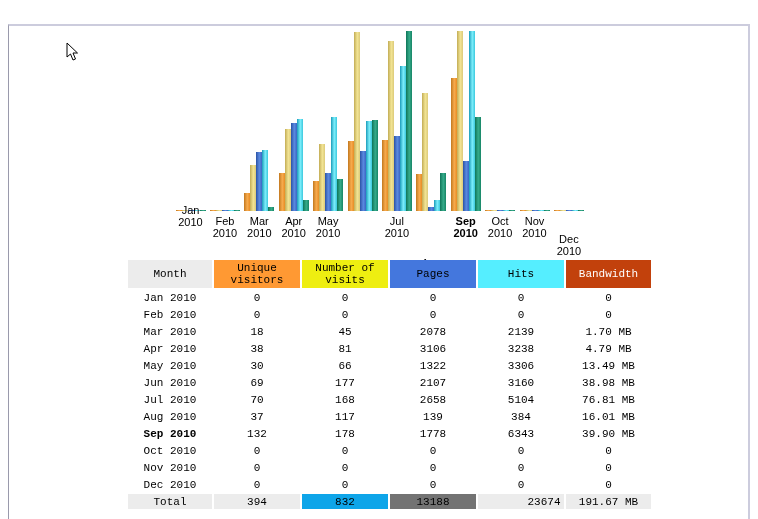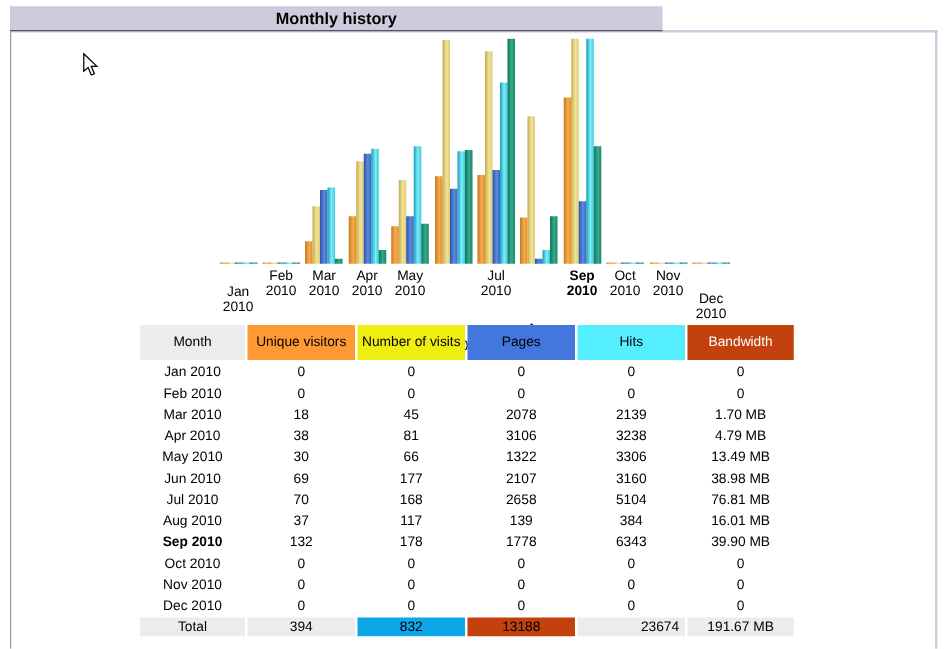--- a/index.html
+++ b/index.html
@@ -23,58 +23,55 @@
     z-index:1;
   }
   #chart{position:absolute;left:0;top:0;width:758px;height:250px;z-index:2;}
   .bar{position:absolute;width:6px;}
   .month-label{
     position:absolute;width:36px;text-align:center;
     font-size:11px;line-height:12px;color:#000;white-space:pre-line;
   }
   .month-label.hl{font-weight:bold;}
   #hist-table{
-    position:absolute;left:110px;top:258px;z-index:2;
+    position:absolute;left:126px;top:258px;z-index:2;
     border-collapse:separate;border-spacing:2px;
-    font-size:11px;color:#000;
+    font-size:11px;color:#000;font-family:Liberation Mono, monospace;
   }
   #hist-table th{
     font-weight:normal;font-size:11px;height:28px;text-align:center;
     padding:0 2px;vertical-align:middle;
   }
   #hist-table td{
     height:15px;text-align:center;padding:0 2px;white-space:nowrap;
   }
   #hist-table td.bold{font-weight:bold;}
   .cursor{position:absolute;left:66px;top:42px;z-index:5;}
 </style>
 </head>
 <body>
 
 <div id="root">
 
   <div class="content-box"></div>
 
-  <div class="title-tab">
-    <span>Monthly history</span>
-  </div>
 
   <div class="cursor">
     <svg width="13" height="20" viewBox="0 0 13 20">
       <path d="M1,1 L1,15 L4.5,12 L7,18 L9.5,17 L7,11 L11.5,11 Z" fill="#ffffff" stroke="#000000" stroke-width="1"></path>
     </svg>
   </div>
 
   <div id="chart">
       <div class="bar" style="left: 175.5px; top: 210px; height: 1px; background: linear-gradient(to right, rgb(194, 120, 30), rgb(247, 171, 78) 55%, rgb(231, 140, 36));"></div>
       <div class="bar" style="left: 181.5px; top: 210px; height: 1px; background: linear-gradient(to right, rgb(194, 172, 85), rgb(242, 228, 148) 55%, rgb(220, 202, 122));"></div>
       <div class="bar" style="left: 187.5px; top: 210px; height: 1px; background: linear-gradient(to right, rgb(42, 82, 165), rgb(91, 138, 224) 55%, rgb(58, 102, 196));"></div>
       <div class="bar" style="left: 193.5px; top: 210px; height: 1px; background: linear-gradient(to right, rgb(26, 156, 186), rgb(124, 238, 251) 55%, rgb(60, 200, 221));"></div>
       <div class="bar" style="left: 199.5px; top: 210px; height: 1px; background: linear-gradient(to right, rgb(14, 117, 88), rgb(54, 171, 138) 55%, rgb(23, 133, 102));"></div>
-      <div class="month-label" style="left: 172.5px; top: 228px;">Jan
+      <div class="month-label" style="left: 172.5px; top: 204px;">Jan
 2010</div>
       <div class="bar" style="left: 209.9px; top: 210px; height: 1px; background: linear-gradient(to right, rgb(194, 120, 30), rgb(247, 171, 78) 55%, rgb(231, 140, 36));"></div>
       <div class="bar" style="left: 215.9px; top: 210px; height: 1px; background: linear-gradient(to right, rgb(194, 172, 85), rgb(242, 228, 148) 55%, rgb(220, 202, 122));"></div>
       <div class="bar" style="left: 221.9px; top: 210px; height: 1px; background: linear-gradient(to right, rgb(42, 82, 165), rgb(91, 138, 224) 55%, rgb(58, 102, 196));"></div>
       <div class="bar" style="left: 227.9px; top: 210px; height: 1px; background: linear-gradient(to right, rgb(26, 156, 186), rgb(124, 238, 251) 55%, rgb(60, 200, 221));"></div>
       <div class="bar" style="left: 233.9px; top: 210px; height: 1px; background: linear-gradient(to right, rgb(14, 117, 88), rgb(54, 171, 138) 55%, rgb(23, 133, 102));"></div>
       <div class="month-label" style="left: 206.9px; top: 215px;">Feb
 2010</div>
       <div class="bar" style="left: 244.3px; top: 193px; height: 18px; background: linear-gradient(to right, rgb(194, 120, 30), rgb(247, 171, 78) 55%, rgb(231, 140, 36));"></div>
       <div class="bar" style="left: 250.3px; top: 165px; height: 46px; background: linear-gradient(to right, rgb(194, 172, 85), rgb(242, 228, 148) 55%, rgb(220, 202, 122));"></div>
@@ -253,20 +250,20 @@
           <td>0</td>
           <td>0</td>
           <td>0</td>
           <td>0</td>
           <td>0</td>
         </tr>
         <tr>
           <td style="background: rgb(236, 236, 236);">Total</td>
           <td style="background: rgb(236, 236, 236);">394</td>
           <td style="background: #0ea5e9;">832</td>
-          <td style="background: #c2410c;">13188</td>
+          <td style="background: #737373;">13188</td>
           <td style="background: rgb(236, 236, 236); padding-left: 48px;">23674</td>
           <td style="background: rgb(236, 236, 236);">191.67 MB</td>
         </tr>
       </tbody>
   </table>
 
 </div>
 
 </body></html>

